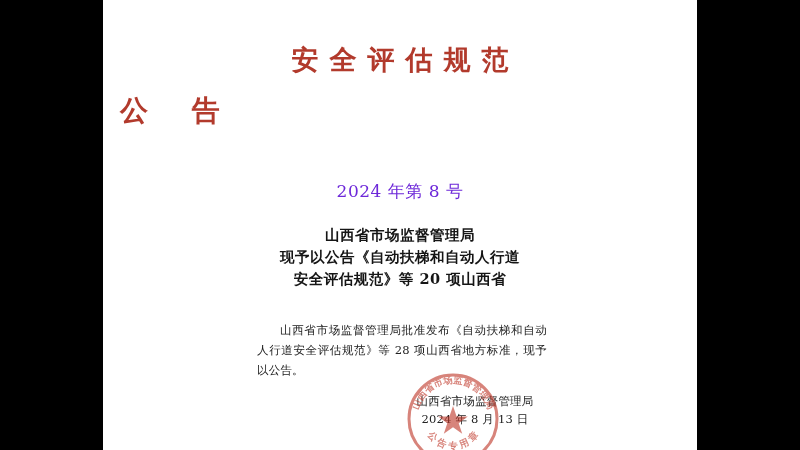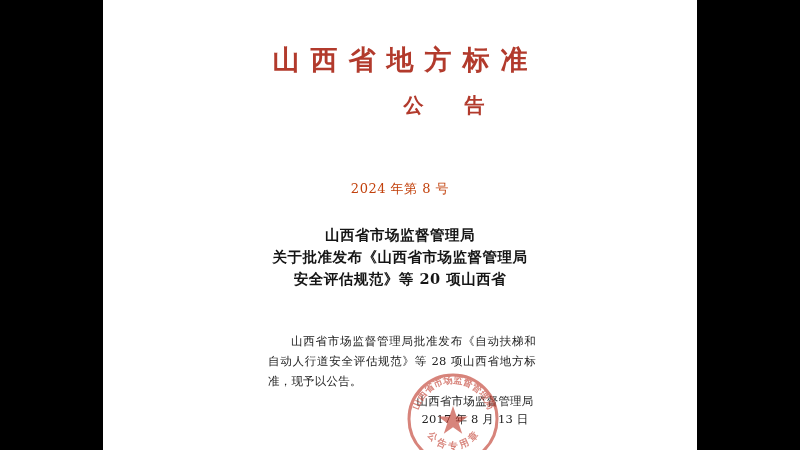--- a/index.html
+++ b/index.html
@@ -42,38 +42,37 @@
     letter-spacing: 11px;
     text-indent: 11px;
     font-weight: 700;
     white-space: nowrap;
   }
   .title-sub {
     position: absolute;
     left: 0;
     top: 92px;
     width: 682px;
-    text-align: center;
     color: #b23a2c;
     font-family: "DejaVu Serif", serif;
-    font-size: 20px;
+    font-size: 28px;
     letter-spacing: 17px;
     text-indent: 17px;
     font-weight: 700;
     white-space: nowrap;
   }
   .issue-no {
     position: absolute;
     left: 0;
     top: 180px;
     width: 594px;
     text-align: center;
-    color: #c2410c;
+    color: #6d28d9;
     font-family: "DejaVu Serif", serif;
-    font-size: 13px;
+    font-size: 17px;
     letter-spacing: 0.5px;
   }
   .headline {
     position: absolute;
     left: 0;
     top: 224px;
     width: 594px;
     text-align: center;
     color: #151515;
     font-family: "DejaVu Serif", serif;
@@ -136,39 +135,39 @@
     font-weight: 700;
   }
 </style>
 </head>
 <body>
 
 <div class="screen">
   <div class="page">
     <div class="doc-inner">
 
-      <div class="title-main">山西省地方标准</div>
+      <div class="title-main">安全评估规范</div>
 
       <div class="title-sub">公 告</div>
 
       <div class="issue-no">2024 年第 8 号</div>
 
       <div class="headline">
         <div>山西省市场监督管理局</div>
-        <div>关于批准发布《山西省市场监督管理局</div>
+        <div>现予以公告《自动扶梯和自动人行道</div>
         <div>安全评估规范》等 20 项山西省</div>
       </div>
 
       <div class="body-text">
-        <p class="indent" style="margin:15px">山西省市场监督管理局批准发布《自动扶梯和自动人行道安全评估规范》等 28 项山西省地方标准，现予以公告。</p>
+        <p class="indent" style="margin:4px">山西省市场监督管理局批准发布《自动扶梯和自动人行道安全评估规范》等 28 项山西省地方标准，现予以公告。</p>
       </div>
 
       <div class="signature">
         <div>山西省市场监督管理局</div>
-        <div>2017 年 8 月 13 日</div>
+        <div>2024 年 8 月 13 日</div>
       </div>
 
       <div class="seal">
         <svg width="98" height="98" viewBox="0 0 98 98" xmlns="http://www.w3.org/2000/svg">
           <circle cx="49" cy="49" r="44" fill="none" stroke="#c0392b" stroke-width="3"></circle>
           <path id="sealTopArc" d="M 13,49 A 36,36 0 0 1 85,49" fill="none" stroke="none"></path>
           <path id="sealBotArc" d="M 19,49 A 30,30 0 0 0 79,49" fill="none" stroke="none"></path>
           <text class="seal-text">
             <textPath href="#sealTopArc" startOffset="50%" text-anchor="middle">山西省市场监督管理局</textPath>
           </text>

